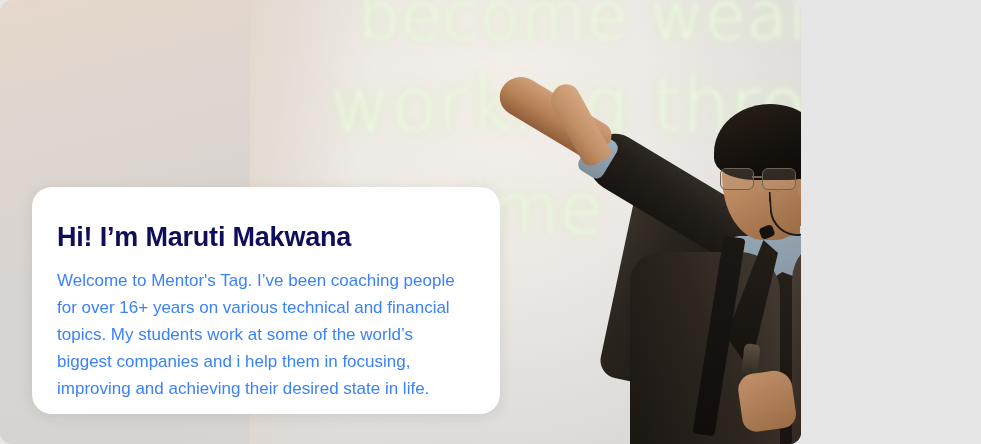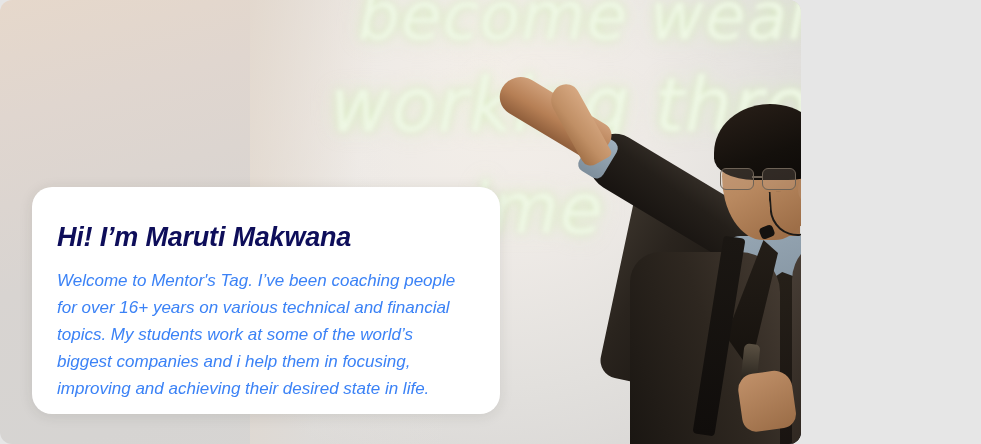--- a/index.html
+++ b/index.html
@@ -9,21 +9,20 @@
   }
 
   .hero{
     position:relative;
     width:801px;
     height:444px;
     overflow:hidden;
     border-radius:12px;
     background:
       linear-gradient(165deg,#e6d8cb 0%, #e0d6cf 18%, #d8d4d1 45%, #d6d4d2 70%, #d8d7d5 100%);
-    font-style: italic;
   }
 
   
   .screen{
     position:absolute;
     left:250px; top:0; right:0; bottom:0;
     background:
       radial-gradient(ellipse 70% 90% at 45% 20%, #f4efe9 0%, #eeeae6 40%, #e2e0dd 75%, #dad8d6 100%);
   }
   .screen-shade{

